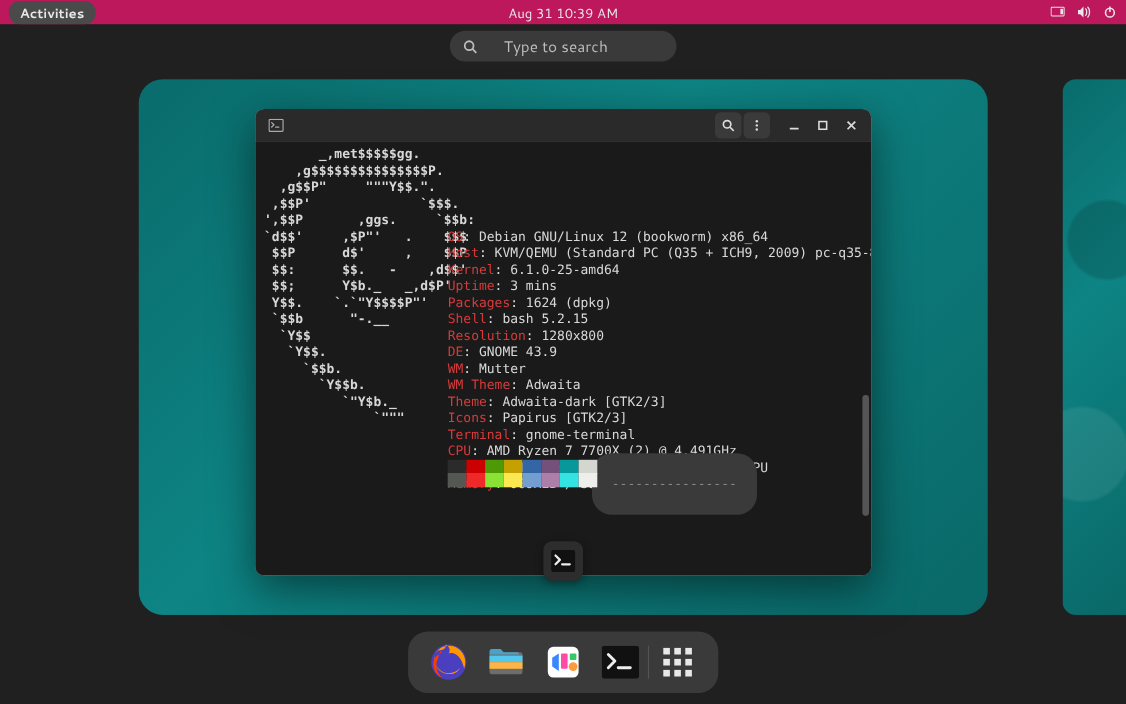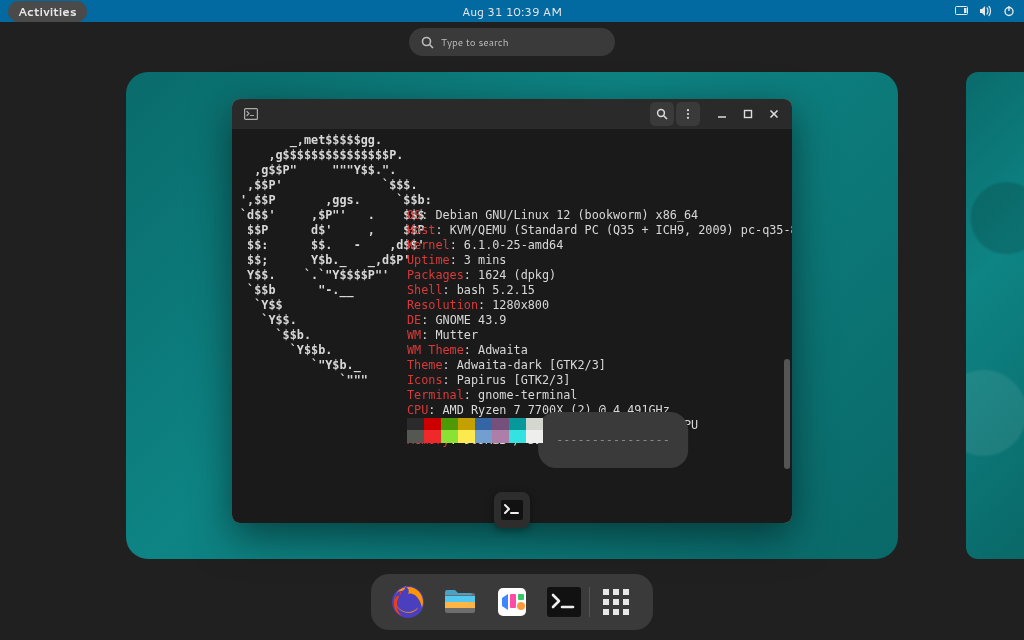--- a/index.html
+++ b/index.html
@@ -1,26 +1,26 @@
 <!DOCTYPE html>
 <html><head>
 <meta charset="utf-8">
 <style>
   html,body{margin:0;padding:0;width:1024px;height:640px;background:#202020;font-family:"Cantarell","Helvetica Neue",Arial,sans-serif;color:#e8e8e8;overflow:hidden}
   *{box-sizing:border-box}
 
   
-  .topbar{position:absolute;top:0;left:0;right:0;height:22px;display:flex;align-items:center;justify-content:space-between;padding:0 8px;font-size:12px;background:#0369a1}
+  .topbar{position:absolute;top:0;left:0;right:0;height:22px;display:flex;align-items:center;justify-content:space-between;padding:0 8px;font-size:12px;background:#be185d}
   .topbar .activities{background:#4a4a4a;border-radius:10px;padding:2px 10px;font-size:12px;font-weight:600;cursor:pointer}
   .topbar .clock{position:absolute;left:50%;top:3px;transform:translateX(-50%);font-weight:400;font-size:12px}
   .topbar .status{display:flex;gap:10px;align-items:center}
   .topbar .status span{display:inline-flex;align-items:center;justify-content:center;width:14px;height:14px;cursor:pointer}
 
   
-  .search{position:absolute;top:28px;left:50%;transform:translateX(-50%);width:206px;height:28px;background:#3a3a3a;border-radius:14px;display:flex;align-items:center;padding:0 12px;gap:7px;color:#bdbdbd;font-size:10px}
+  .search{position:absolute;top:28px;left:50%;transform:translateX(-50%);width:206px;height:28px;background:#3a3a3a;border-radius:14px;display:flex;align-items:center;padding:0 12px;gap:24px;color:#bdbdbd;font-size:14px}
   .search svg{flex:none}
 
   
   .workspace{position:absolute;left:126px;top:72px;width:772px;height:487px;background:#005a5a;background-image:
      radial-gradient(circle at 30% 70%, rgba(255,255,255,0.08) 0 12%, transparent 13%),
      radial-gradient(circle at 70% 30%, rgba(0,0,0,0.15) 0 10%, transparent 11%),
      linear-gradient(135deg,#0a6b6b 0%,#0e8484 40%,#0a6868 100%);
      border-radius:22px;overflow:hidden}
   .workspace.peek{left:966px;width:58px;border-radius:12px 0 0 12px}
 

